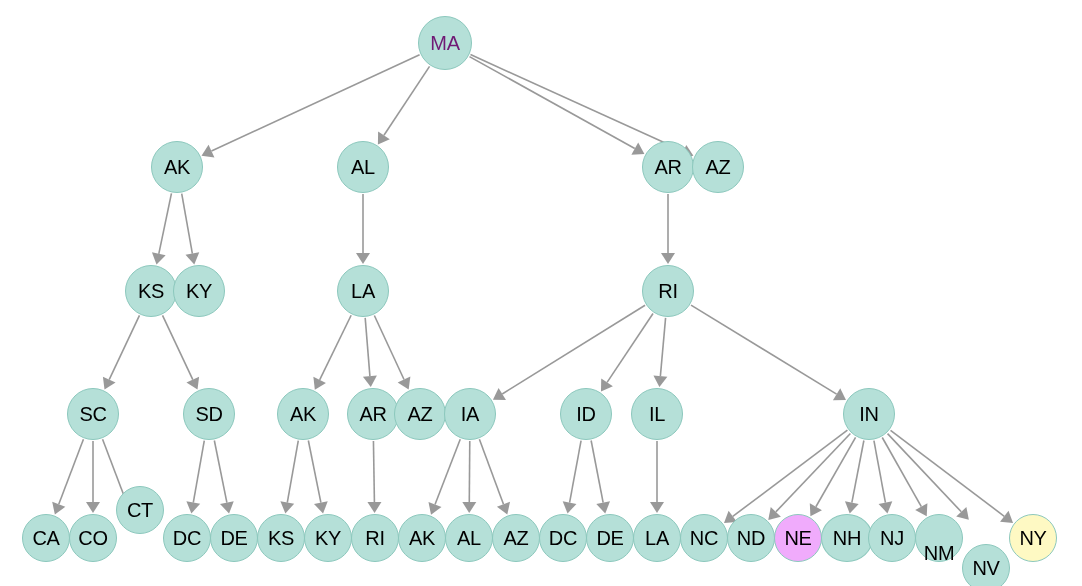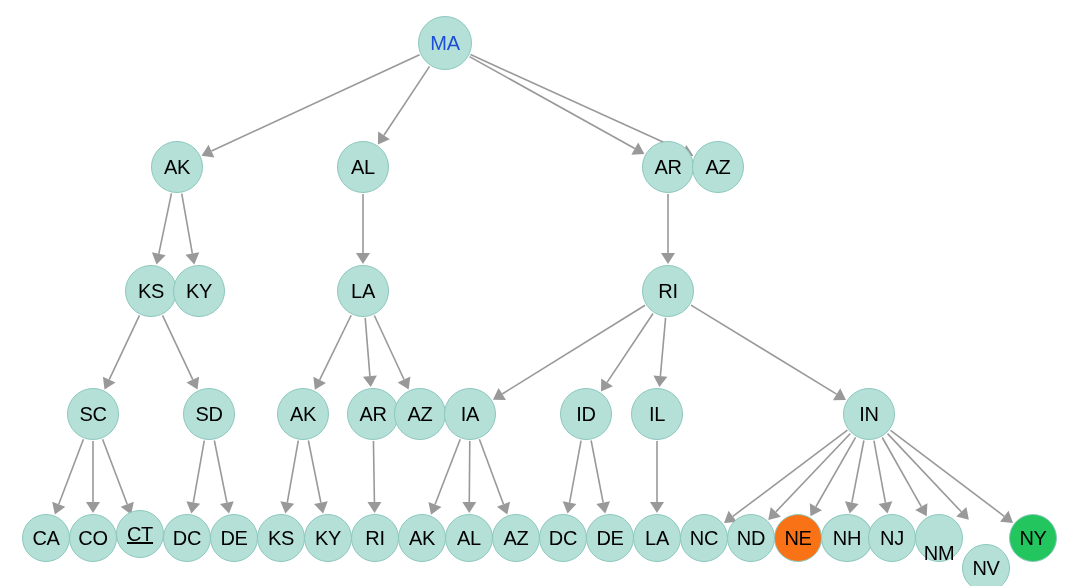--- a/index.html
+++ b/index.html
@@ -200,21 +200,21 @@
         <line x1="887.53" y1="433.64" x2="961.29" y2="511.82" stroke="#999999" stroke-width="1.6"></line>
         <polygon points="968.84,519.82 956.20,516.62 966.39,507.01" fill="#999999"></polygon>
       </g>
       <g>
         <line x1="890.54" y1="430.28" x2="1004.28" y2="516.29" stroke="#999999" stroke-width="1.6"></line>
         <polygon points="1013.06,522.92 1000.06,521.87 1008.51,510.70" fill="#999999"></polygon>
       </g>
     </svg>
   <div id="node-layer">
       <div class="graph-node" style="left: 418px; top: 16px; width: 54px; height: 54px; background: rgb(181, 224, 216); border-color: rgb(140, 200, 189);">
-        <span class="node-label" style="color: #1d4ed8; text-align: center;">MA</span>
+        <span class="node-label" style="color: #701a75; text-align: center;">MA</span>
       </div>
       <div class="graph-node" style="left: 151px; top: 141px; width: 52px; height: 52px; background: rgb(181, 224, 216); border-color: rgb(140, 200, 189);">
         <span class="node-label" style="color: rgb(0, 0, 0);">AK</span>
       </div>
       <div class="graph-node" style="left: 337px; top: 141px; width: 52px; height: 52px; background: rgb(181, 224, 216); border-color: rgb(140, 200, 189);">
         <span class="node-label" style="color: rgb(0, 0, 0);">AL</span>
       </div>
       <div class="graph-node" style="left: 642px; top: 141px; width: 52px; height: 52px; background: rgb(181, 224, 216); border-color: rgb(140, 200, 189);">
         <span class="node-label" style="color: rgb(0, 0, 0);">AR</span>
       </div>
@@ -259,21 +259,21 @@
       </div>
       <div class="graph-node" style="left: 843px; top: 388px; width: 52px; height: 52px; background: rgb(181, 224, 216); border-color: rgb(140, 200, 189);">
         <span class="node-label" style="color: rgb(0, 0, 0);">IN</span>
       </div>
       <div class="graph-node" style="left: 22px; top: 514px; width: 48px; height: 48px; background: rgb(181, 224, 216); border-color: rgb(140, 200, 189);">
         <span class="node-label" style="color: rgb(0, 0, 0);">CA</span>
       </div>
       <div class="graph-node" style="left: 69px; top: 514px; width: 48px; height: 48px; background: rgb(181, 224, 216); border-color: rgb(140, 200, 189);">
         <span class="node-label" style="color: rgb(0, 0, 0);">CO</span>
       </div>
-      <div class="graph-node" style="left: 116px; top: 510px; width: 48px; height: 48px; background: rgb(181, 224, 216); border-color: rgb(140, 200, 189); text-decoration: underline;">
+      <div class="graph-node" style="left: 116px; top: 486px; width: 48px; height: 48px; background: rgb(181, 224, 216); border-color: rgb(140, 200, 189);">
         <span class="node-label" style="color: rgb(0, 0, 0);">CT</span>
       </div>
       <div class="graph-node" style="left: 163px; top: 514px; width: 48px; height: 48px; background: rgb(181, 224, 216); border-color: rgb(140, 200, 189);">
         <span class="node-label" style="color: rgb(0, 0, 0);">DC</span>
       </div>
       <div class="graph-node" style="left: 210px; top: 514px; width: 48px; height: 48px; background: rgb(181, 224, 216); border-color: rgb(140, 200, 189);">
         <span class="node-label" style="color: rgb(0, 0, 0);">DE</span>
       </div>
       <div class="graph-node" style="left: 257px; top: 514px; width: 48px; height: 48px; background: rgb(181, 224, 216); border-color: rgb(140, 200, 189);">
         <span class="node-label" style="color: rgb(0, 0, 0);">KS</span>
@@ -301,32 +301,32 @@
       </div>
       <div class="graph-node" style="left: 633px; top: 514px; width: 48px; height: 48px; background: rgb(181, 224, 216); border-color: rgb(140, 200, 189);">
         <span class="node-label" style="color: rgb(0, 0, 0);">LA</span>
       </div>
       <div class="graph-node" style="left: 680px; top: 514px; width: 48px; height: 48px; background: rgb(181, 224, 216); border-color: rgb(140, 200, 189);">
         <span class="node-label" style="color: rgb(0, 0, 0);">NC</span>
       </div>
       <div class="graph-node" style="left: 727px; top: 514px; width: 48px; height: 48px; background: rgb(181, 224, 216); border-color: rgb(140, 200, 189);">
         <span class="node-label" style="color: #000000;">ND</span>
       </div>
-      <div class="graph-node" style="left: 774px; top: 514px; width: 48px; height: 48px; background: #f97316; border-color: rgb(140, 200, 189);">
+      <div class="graph-node" style="left: 774px; top: 514px; width: 48px; height: 48px; background: #f0abfc; border-color: rgb(140, 200, 189);">
         <span class="node-label" style="color: rgb(0, 0, 0);">NE</span>
       </div>
       <div class="graph-node" style="left: 821px; top: 514px; width: 52px; height: 48px; background: rgb(181, 224, 216); border-color: rgb(140, 200, 189);">
         <span class="node-label" style="color: rgb(0, 0, 0);">NH</span>
       </div>
       <div class="graph-node" style="left: 868px; top: 514px; width: 48px; height: 48px; background: rgb(181, 224, 216); border-color: rgb(140, 200, 189); text-align: center;">
         <span class="node-label" style="color: rgb(0, 0, 0);">NJ</span>
       </div>
       <div class="graph-node" style="left: 915px; top: 514px; width: 48px; height: 48px; background: rgb(181, 224, 216); border-color: rgb(140, 200, 189);">
         <span class="node-label" style="color: rgb(0, 0, 0); margin-top: 29px;">NM</span>
       </div>
       <div class="graph-node" style="left: 962px; top: 544px; width: 48px; height: 48px; background: rgb(181, 224, 216); border-color: rgb(140, 200, 189);">
         <span class="node-label" style="color: rgb(0, 0, 0);">NV</span>
       </div>
-      <div class="graph-node" style="left: 1009px; top: 514px; width: 48px; height: 48px; background: #22c55e; border-color: rgb(140, 200, 189);">
+      <div class="graph-node" style="left: 1009px; top: 514px; width: 48px; height: 48px; background: #fef9c3; border-color: rgb(140, 200, 189);">
         <span class="node-label" style="color: rgb(0, 0, 0);">NY</span>
       </div>
     </div>
 </div>
 
 </body></html>

